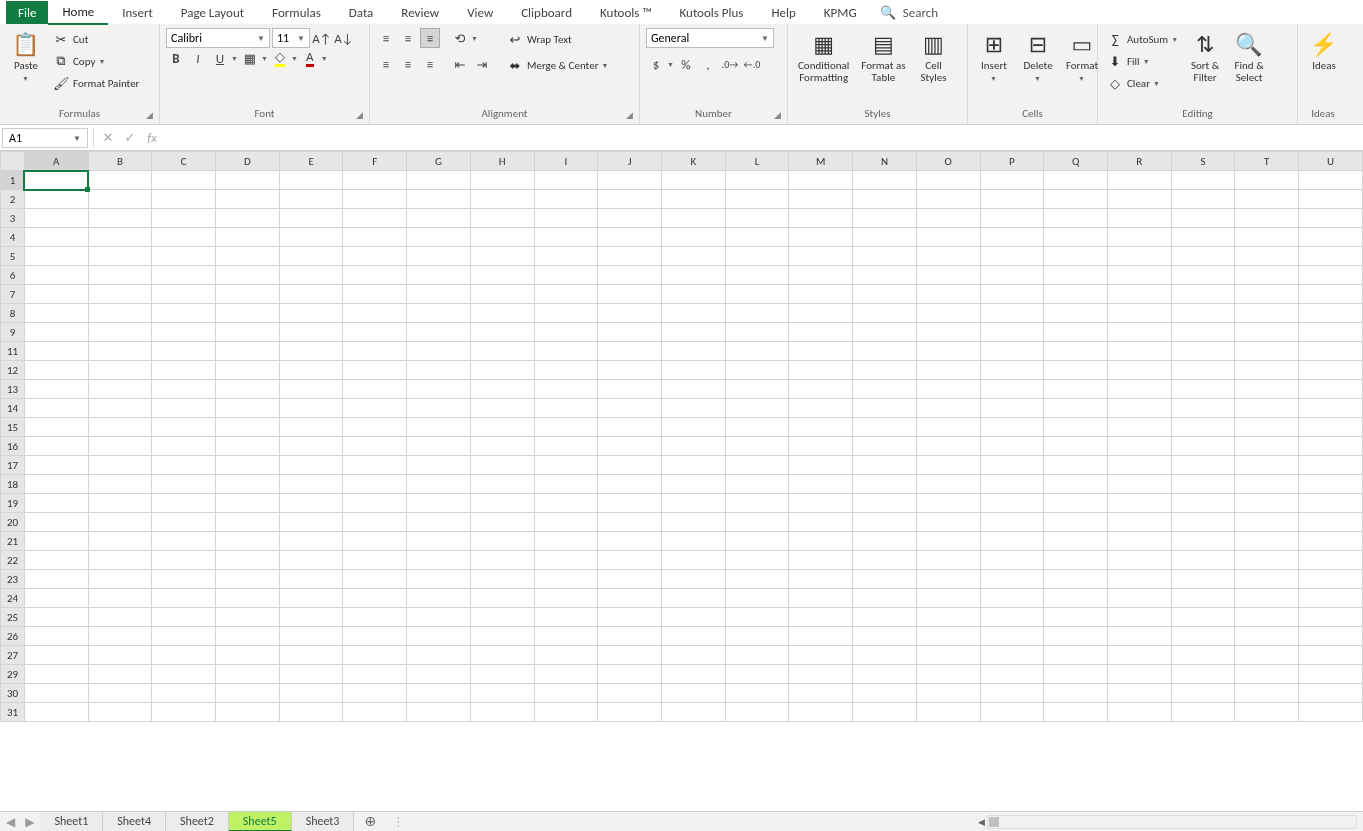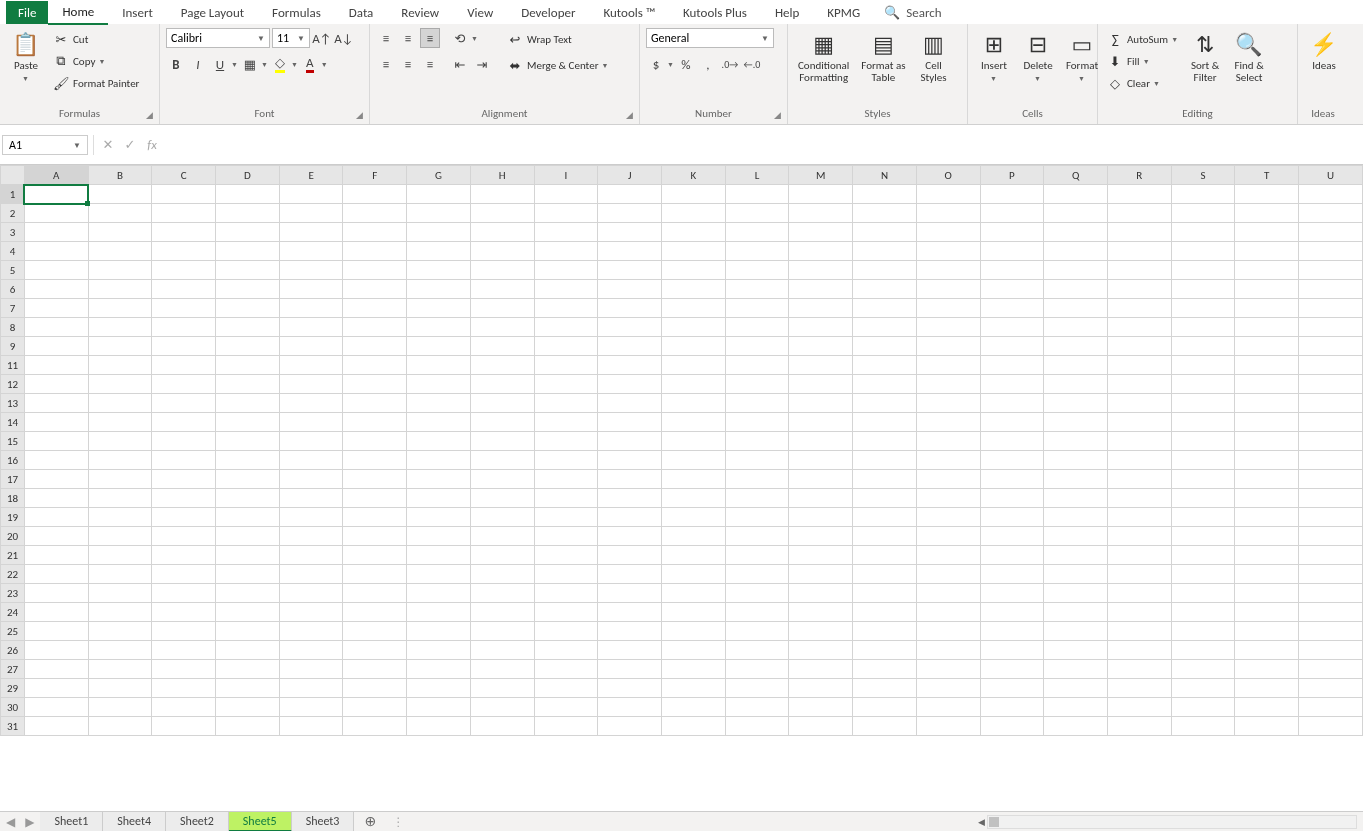--- a/index.html
+++ b/index.html
@@ -30,21 +30,21 @@
 .row { display: flex; align-items: center; gap: 2px; }
 
 .combo { background: #fff; border: 1px solid #bbb; font-size: 12px; padding: 2px 4px; display: flex; align-items: center; justify-content: space-between; }
 .combo .dd { font-size: 8px; color: #666; }
 
 .icon-btn { width: 20px; height: 20px; display: flex; align-items: center; justify-content: center; font-size: 13px; color: #444; cursor: pointer; }
 .icon-btn.active { background: #d4d4d4; border: 1px solid #aaa; }
 .dd-sm { font-size: 7px; color: #666; margin-left: -1px; }
 
 
-.formula-bar { display: flex; align-items: center; height: 40px; border-bottom: 1px solid #ccc; background: #fff; }
+.formula-bar { display: flex; align-items: center; height: 26px; border-bottom: 1px solid #ccc; background: #fff; }
 .name-box { width: 86px; border: 1px solid #ccc; margin: 2px; padding: 2px 6px; font-size: 12px; display: flex; justify-content: space-between; align-items: center; background: #fff; }
 .name-box .dd { font-size: 8px; color: #666; }
 .fb-divider { width: 1px; background: #ddd; height: 20px; margin: 0 3px; }
 .fb-btn { width: 22px; text-align: center; color: #aaa; font-size: 13px; }
 .fb-input { flex: 1; border: none; padding: 3px 6px; font-size: 12px; }
 
 
 .grid-wrap { position: relative; height: 643px; overflow: hidden; }
 table.grid { border-collapse: collapse; table-layout: fixed; }
 .grid th, .grid td { border: 1px solid #d4d4d4; font-size: 11px; color: #333; font-weight: normal; }
@@ -76,21 +76,21 @@
   <div class="cursor-highlight"></div>
   <div class="cursor-arrow">↖</div>
   <div class="tab-file">File</div>
   <div class="tab active">Home</div>
   <div class="tab">Insert</div>
   <div class="tab">Page Layout</div>
   <div class="tab">Formulas</div>
   <div class="tab">Data</div>
   <div class="tab">Review</div>
   <div class="tab">View</div>
-  <div class="tab">Developer</div>
+  <div class="tab">Clipboard</div>
   <div class="tab">Kutools ™</div>
   <div class="tab">Kutools Plus</div>
   <div class="tab">Help</div>
   <div class="tab">KPMG</div>
   <div class="search-box">
     <span>🔍</span>
     <span>Search</span>
   </div>
 </div>
 
@@ -118,21 +118,21 @@
           <span>Format Painter</span>
         </div>
       </div>
     </div>
     <div class="group-label">
       <span>Formulas</span><span class="launcher">◢</span>
     </div>
   </div>
 
   <div class="group" style="width:210px">
-    <div class="grp-body col" style="gap:6px">
+    <div class="grp-body col" style="">
       <div class="row">
         <div class="combo" style="width:104px">
           <span>Calibri</span>
             <span class="dd">▼</span>
         </div>
         <div class="combo" style="width:38px">
           <span>11</span>
             <span class="dd">▼</span>
         </div>
         <div class="icon-btn">

